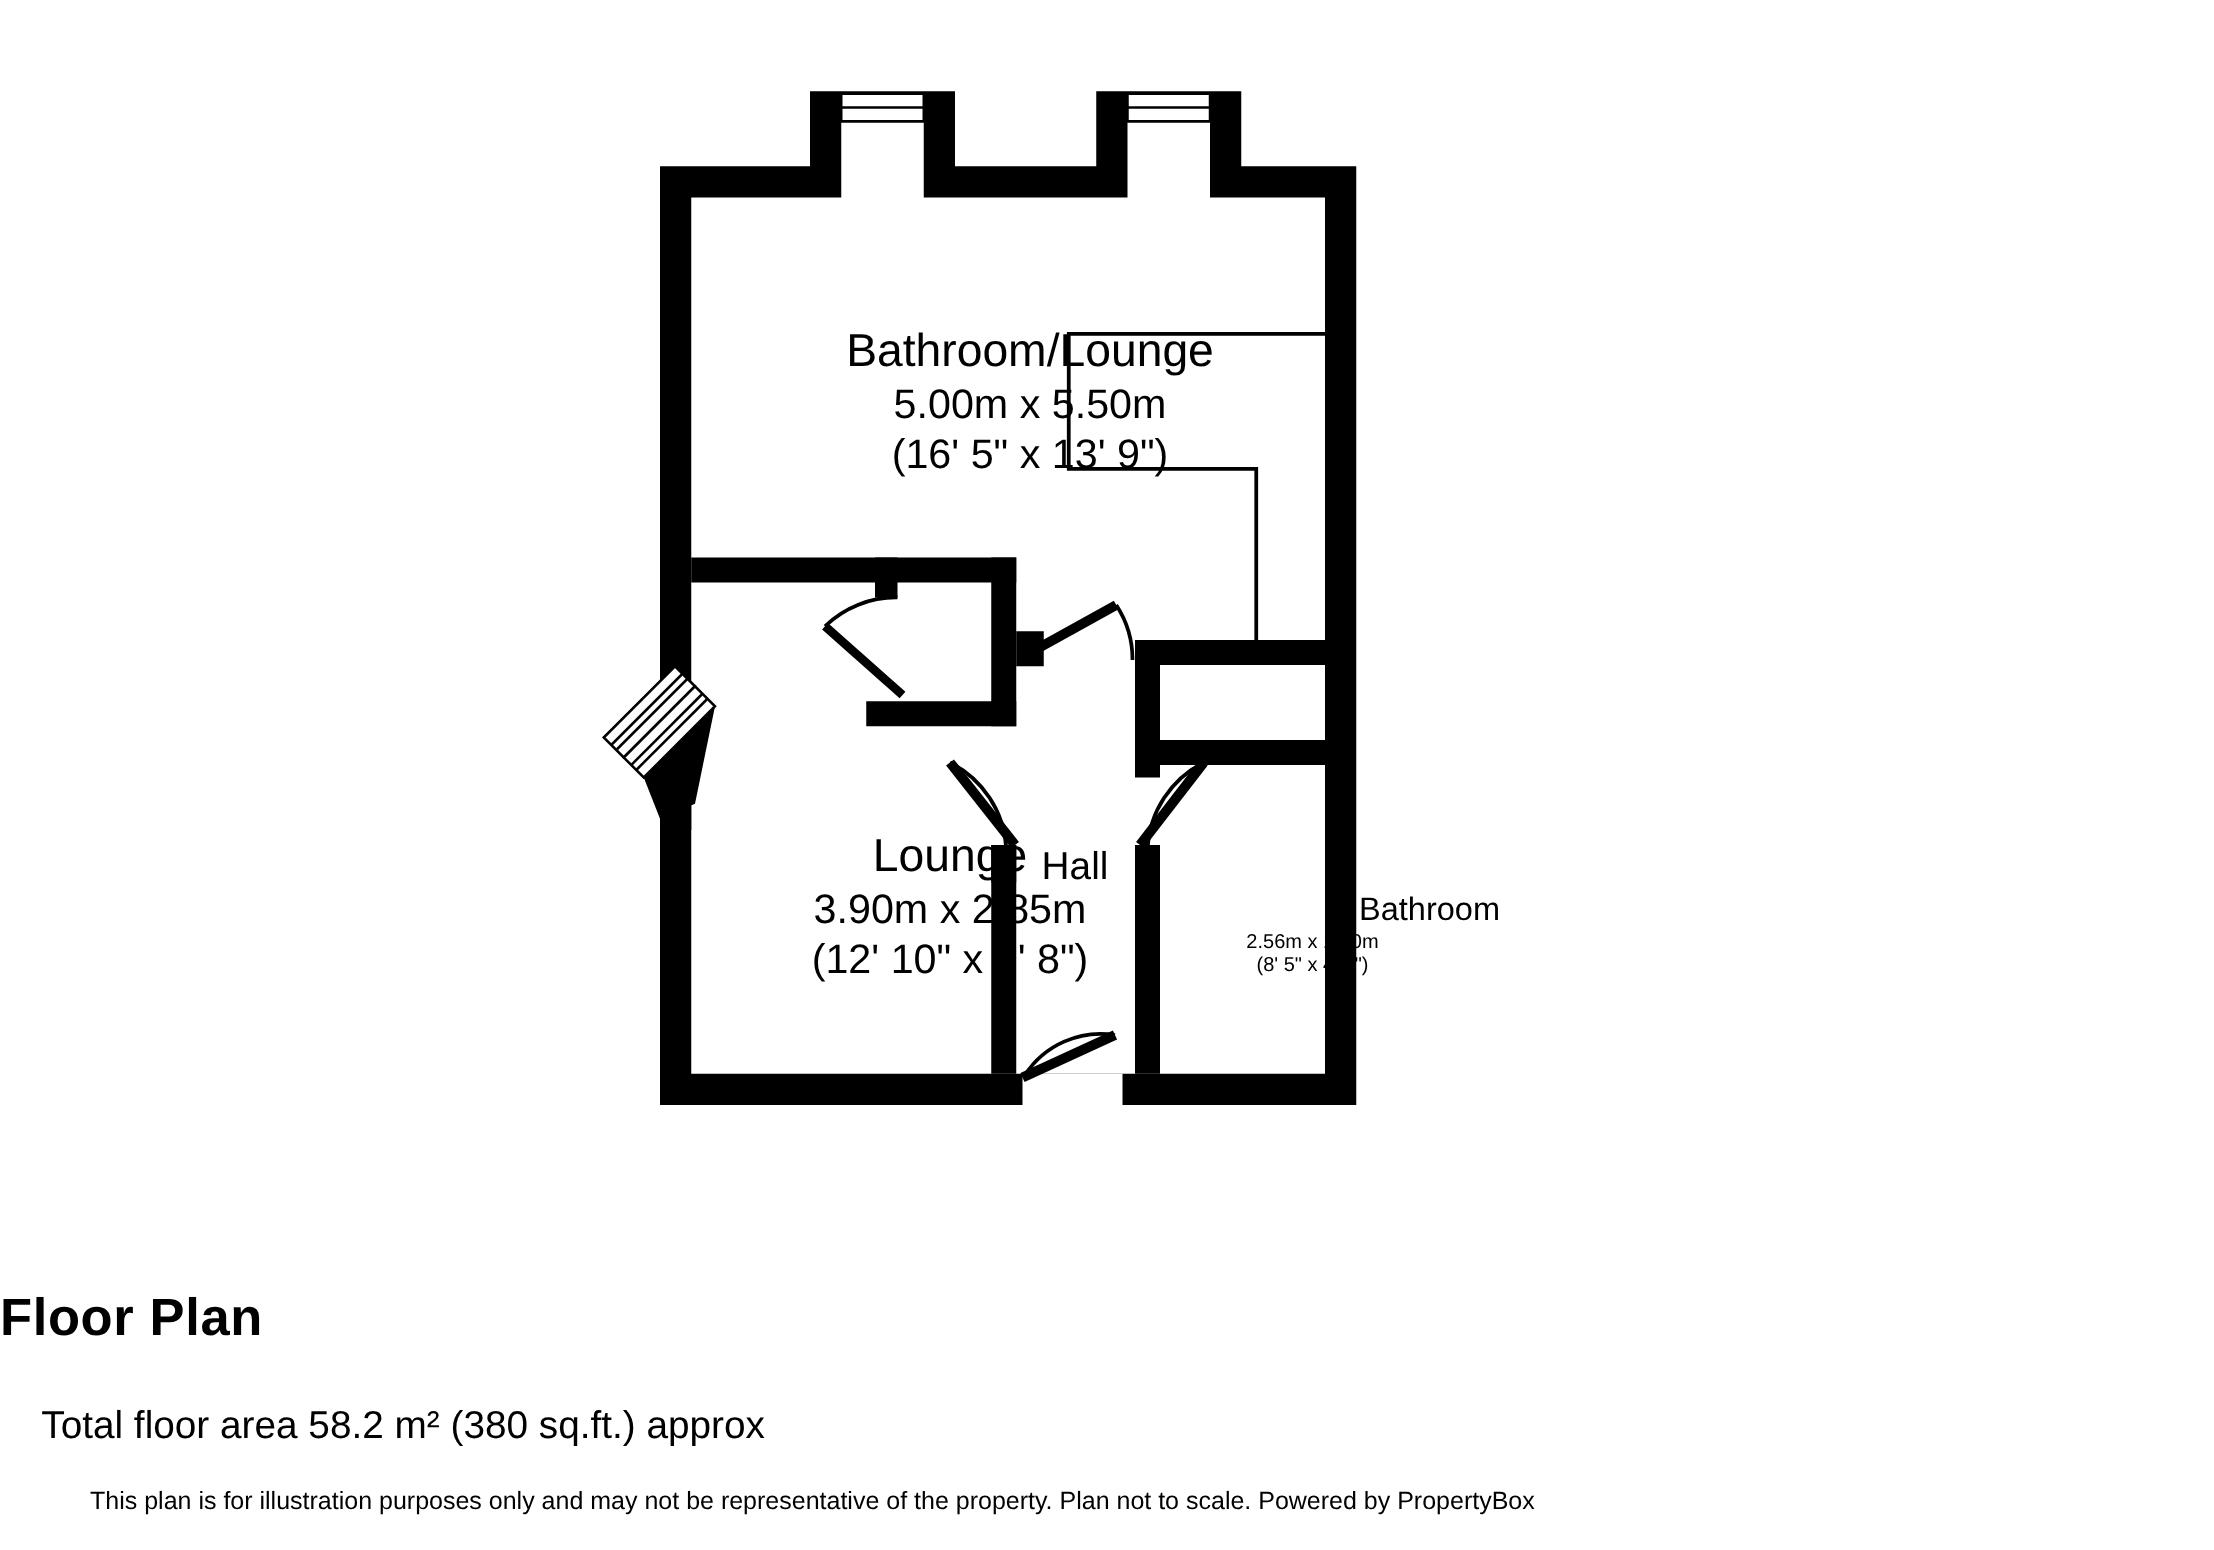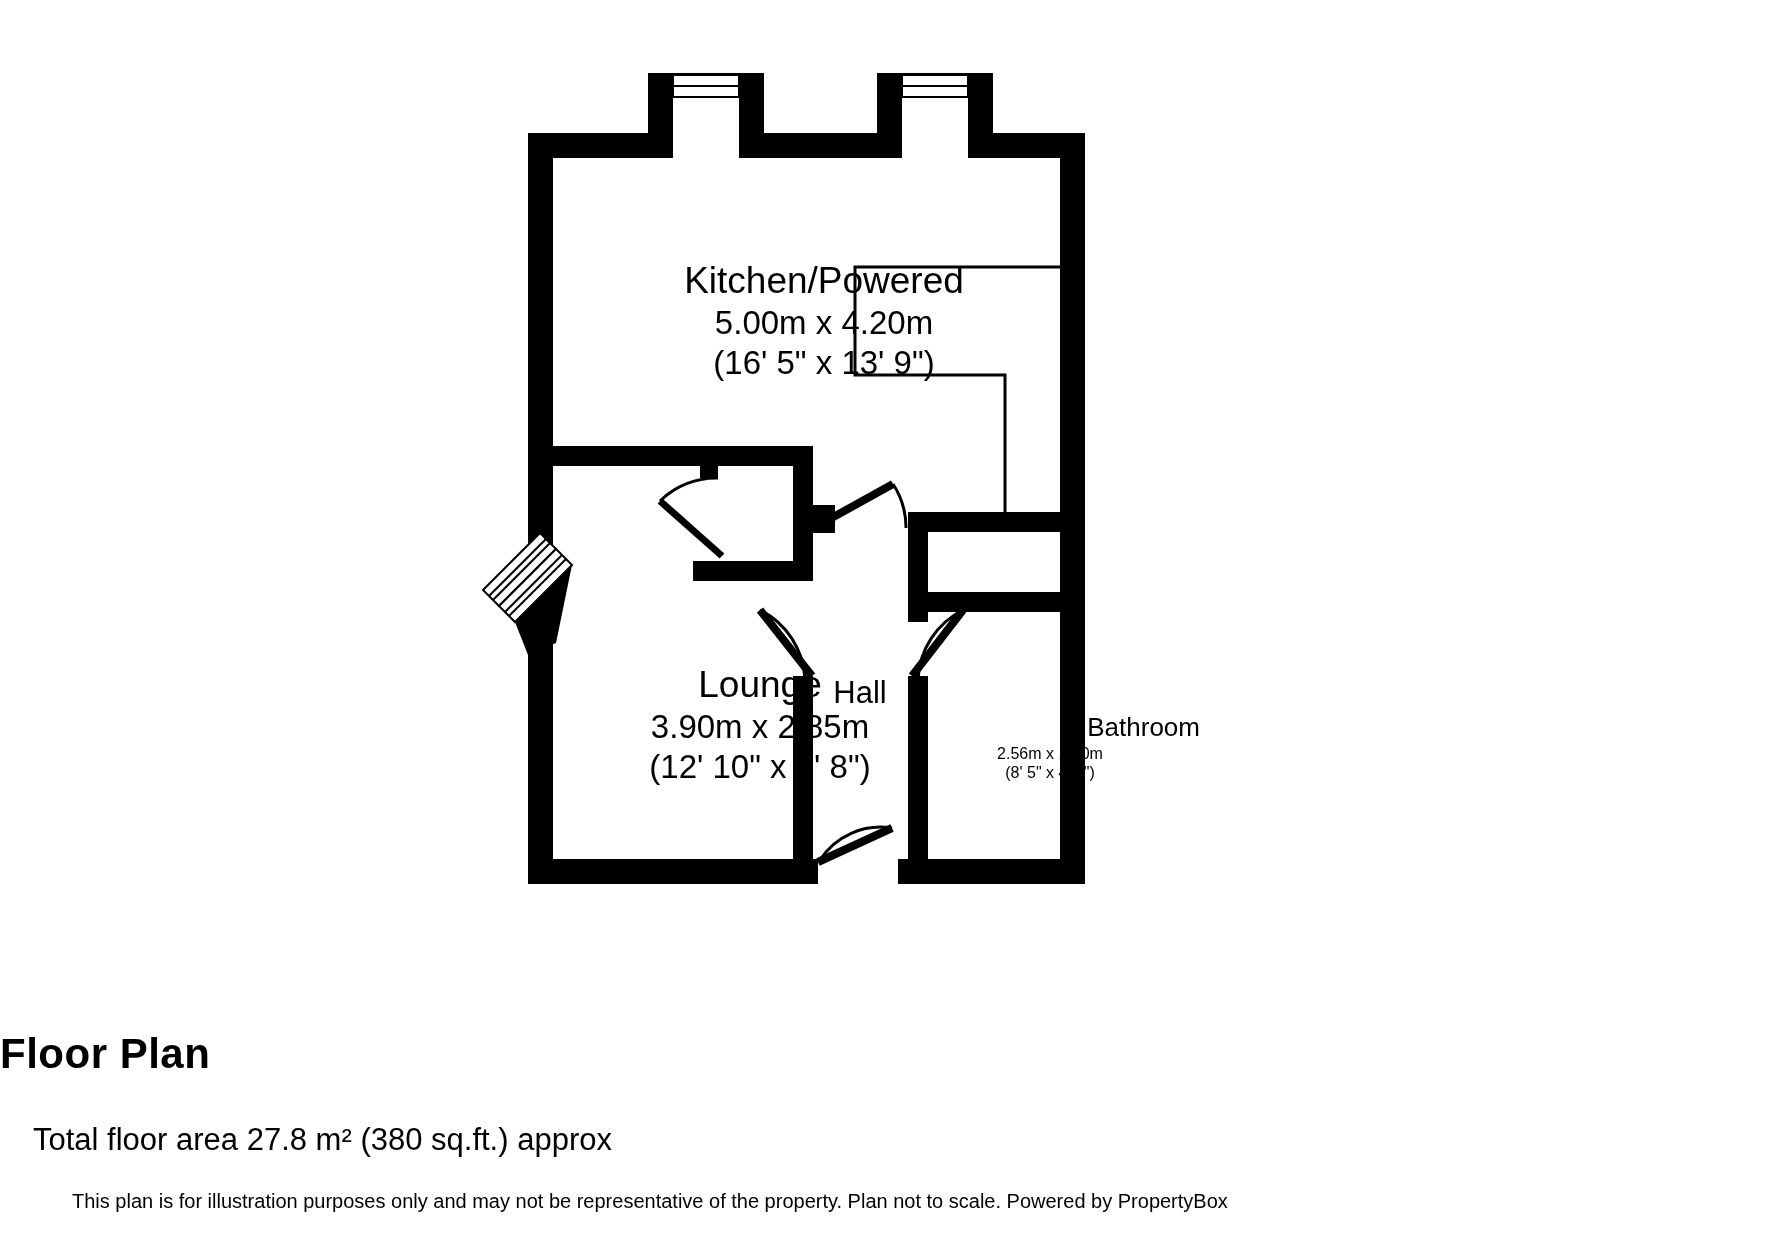--- a/index.html
+++ b/index.html
@@ -202,38 +202,38 @@
     </g>
 
     <g>
       <path d="M 820 860 A 72 72 0 0 1 892 828" fill="none" stroke="#000000" stroke-width="3"></path>
       <line x1="892" y1="828" x2="818" y2="862" stroke="#000000" stroke-width="8"></line>
     </g>
 
   </svg>
 
   <div class="lbl kitchen-block">
-    <div class="room-name">Kitchen/Powered</div>
-    <div class="room-dim">5.00m x 4.20m</div>
+    <div class="room-name">Bathroom/Lounge</div>
+    <div class="room-dim">5.00m x 5.50m</div>
     <div class="room-dim">(16' 5" x 13' 9")</div>
   </div>
 
   <div class="lbl bedroom-block">
     <div class="room-name">Lounge</div>
     <div class="room-dim">3.90m x 2.85m</div>
     <div class="room-dim">(12' 10" x 7' 8")</div>
   </div>
 
   <div class="lbl hall-block">
     <div class="hall-name">Hall</div>
   </div>
 
   <div class="lbl bathroom-block">
     <div class="room-name-sm">Bathroom</div>
     <div class="room-dim-sm">2.56m x 1.40m</div>
     <div class="room-dim-sm">(8' 5" x 4' 7")</div>
   </div>
 
   <div id="plan-title">Floor Plan</div>
-  <div id="floor-area">Total floor area 27.8 m² (380 sq.ft.) approx</div>
+  <div id="floor-area">Total floor area 58.2 m² (380 sq.ft.) approx</div>
   <div id="disclaimer">This plan is for illustration purposes only and may not be representative of the property. Plan not to scale. Powered by PropertyBox</div>
 
 </div>
 
 </body></html>

